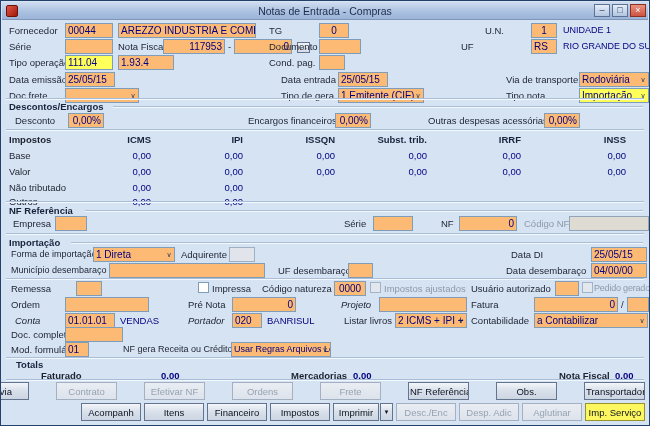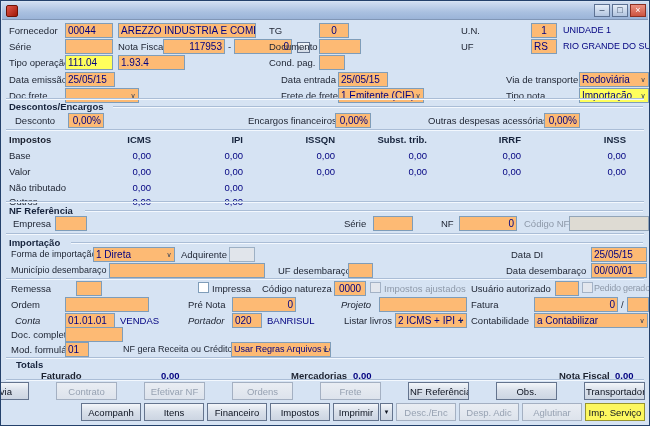--- a/index.html
+++ b/index.html
@@ -40,71 +40,72 @@
   .imprgroup{display:flex;gap:1px;}
   .mini{position:absolute;width:13px;height:11px;box-sizing:border-box;border:1px solid #64748e;background:linear-gradient(#f0f4f9,#d5dde8);font-size:8px;line-height:7px;text-align:center;color:#1c2230;}
 </style>
 </head>
 <body>
 
 <div class="window">
 
   <div class="titlebar">
     <div class="appicon"></div>
+    <div class="wtitle">Notas de Entrada - Compras</div>
     <div class="winbtns">
       <div class="winbtn">–</div>
       <div class="winbtn">□</div>
       <div class="winbtn close">×</div>
     </div>
   </div>
 
   <div class="lbl" style="left:8px;top:24px">Fornecedor</div>
   <div class="fld" style="left:64px;top:22px;width:48px">00044</div>
   <div class="fld" style="left:117px;top:22px;width:138px">AREZZO INDUSTRIA E COMERCIO LTDA.</div>
   <div class="lbl" style="left:268px;top:24px">TG</div>
   <div class="fld c" style="left:318px;top:22px;width:30px">0</div>
-  <div class="lbl" style="left:460px;top:24px">U.N.</div>
+  <div class="lbl" style="left:484px;top:24px">U.N.</div>
   <div class="fld c" style="left:530px;top:22px;width:26px">1</div>
   <div class="lbl navy" style="left:562px;top:24px;font-size:9px">UNIDADE 1</div>
 
   <div class="lbl" style="left:8px;top:40px">Série</div>
   <div class="fld" style="left:64px;top:38px;width:48px"></div>
   <div class="lbl" style="left:117px;top:40px">Nota Fiscal</div>
   <div class="fld r" style="left:162px;top:38px;width:62px">117953</div>
   <div class="lbl" style="left:227px;top:40px">-</div>
   <div class="fld r" style="left:233px;top:38px;width:58px">0</div>
   <div class="mini" style="left:296px;top:41px">…</div>
   <div class="lbl" style="left:268px;top:40px">Documento</div>
   <div class="fld" style="left:318px;top:38px;width:42px"></div>
   <div class="lbl" style="left:460px;top:40px">UF</div>
   <div class="fld" style="left:530px;top:38px;width:26px">RS</div>
   <div class="lbl navy" style="left:562px;top:40px;font-size:9px">RIO GRANDE DO SUL</div>
 
   <div class="lbl" style="left:8px;top:56px">Tipo operação</div>
   <div class="fld yel" style="left:64px;top:54px;width:48px">111.04</div>
-  <div class="fld" style="left:117px;top:54px;width:67px">1.93.4</div>
+  <div class="fld" style="left:117px;top:54px;width:56px">1.93.4</div>
   <div class="lbl" style="left:268px;top:56px">Cond. pag.</div>
   <div class="fld" style="left:318px;top:54px;width:26px"></div>
 
   <div class="lbl" style="left:8px;top:73px">Data emissão</div>
   <div class="fld" style="left:64px;top:71px;width:50px">25/05/15</div>
   <div class="lbl" style="left:280px;top:73px">Data entrada</div>
   <div class="fld" style="left:337px;top:71px;width:50px">25/05/15</div>
   <div class="lbl" style="left:505px;top:73px">Via de transporte</div>
   <div class="fld dd" style="left:578px;top:71px;width:70px">
     <span>Rodoviária</span>
     <span class="arr">∨</span>
   </div>
 
   <div class="lbl" style="left:8px;top:89px">Doc frete</div>
   <div class="fld dd" style="left:64px;top:87px;width:74px">
     <span></span>
     <span class="arr">∨</span>
   </div>
-  <div class="lbl" style="left:280px;top:89px">Frete de frete</div>
+  <div class="lbl" style="left:280px;top:89px">Tipo de gera</div>
   <div class="fld dd" style="left:337px;top:87px;width:86px">
     <span>1 Emitente (CIF)</span>
     <span class="arr">∨</span>
   </div>
   <div class="lbl" style="left:505px;top:89px">Tipo nota</div>
   <div class="fld dd yel" style="left:578px;top:87px;width:70px">
     <span>Importação</span>
     <span class="arr">∨</span>
   </div>
 
@@ -173,21 +174,21 @@
   </div>
   <div class="lbl" style="left:180px;top:248px">Adquirente</div>
   <div class="fld disb" style="left:228px;top:246px;width:26px"></div>
   <div class="lbl" style="left:510px;top:248px">Data DI</div>
   <div class="fld" style="left:590px;top:246px;width:56px">25/05/15</div>
   <div class="lbl sm" style="left:10px;top:264px">Município desembaraço</div>
   <div class="fld" style="left:108px;top:262px;width:156px"></div>
   <div class="lbl" style="left:277px;top:264px">UF desembaraço</div>
   <div class="fld" style="left:347px;top:262px;width:25px"></div>
   <div class="lbl" style="left:505px;top:264px">Data desembaraço</div>
-  <div class="fld" style="left:590px;top:262px;width:56px">00/00/01</div>
+  <div class="fld" style="left:590px;top:262px;width:56px">04/00/00</div>
 
   <div class="sep" style="top:277px"></div>
   <div class="lbl" style="left:10px;top:282px">Remessa</div>
   <div class="fld" style="left:75px;top:280px;width:26px"></div>
   <div class="cb" style="left:197px;top:281px"></div>
   <div class="lbl" style="left:211px;top:282px">Impressa</div>
   <div class="lbl" style="left:261px;top:282px">Código natureza</div>
   <div class="fld c" style="left:333px;top:280px;width:32px">0000</div>
   <div class="cb dis" style="left:369px;top:281px"></div>
   <div class="lbl dis" style="left:383px;top:282px">Impostos ajustados</div>

